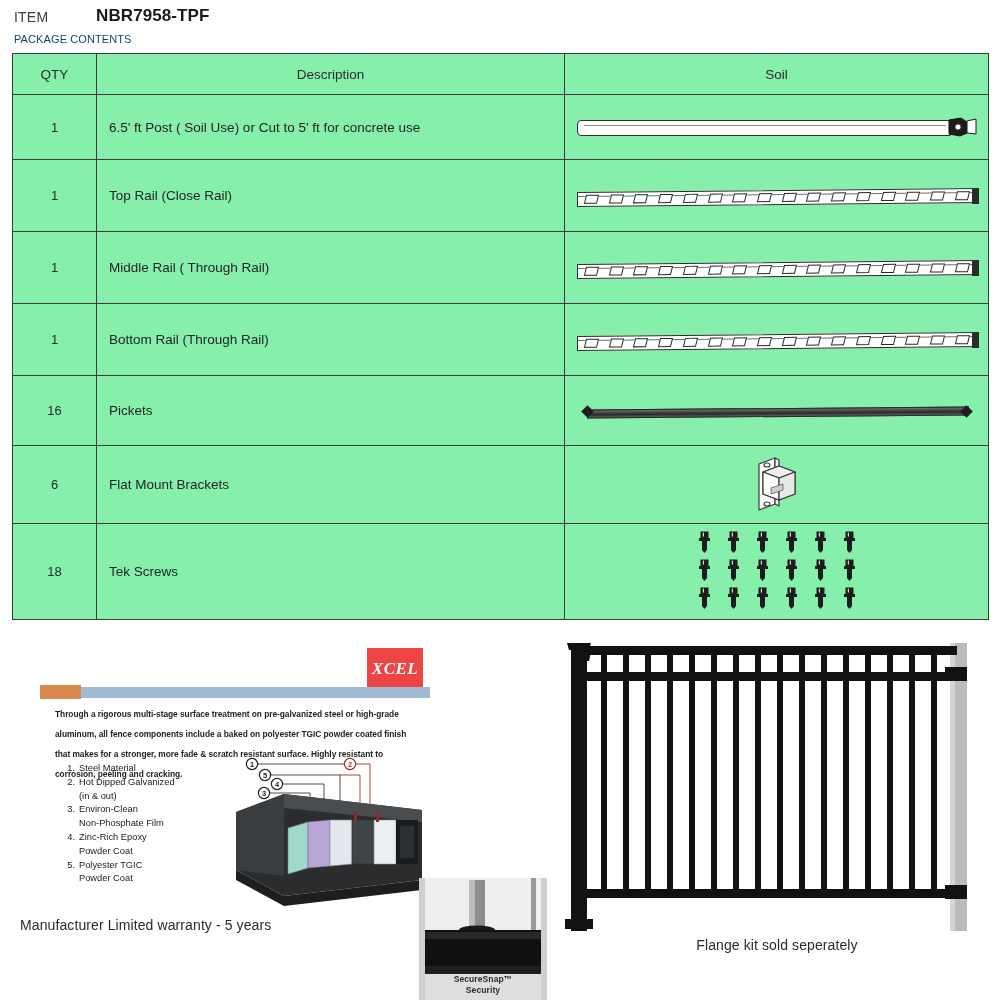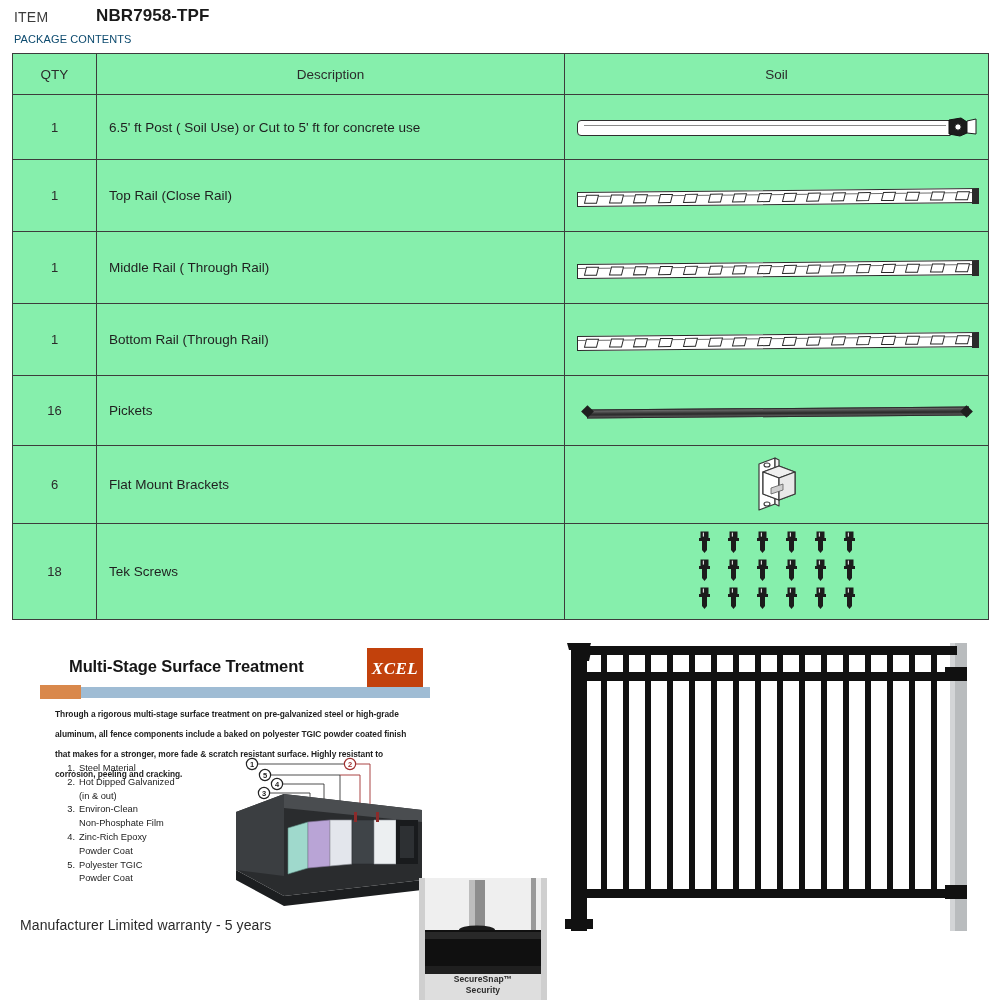--- a/index.html
+++ b/index.html
@@ -96,21 +96,21 @@
   }
   .screw{width:15px;height:22px;}
 
   
   #treatment-panel{position:absolute;left:14px;top:640px;width:420px;height:300px;background:#fff;}
   #treatment-title{
     position:absolute;left:55px;top:17px;font-size:16.5px;font-weight:bold;
     color:#161616;letter-spacing:-.1px;
   }
   #xcel-logo{
-    position:absolute;left:353px;top:8px;width:56px;height:42px;background:#c2410c;
+    position:absolute;left:353px;top:8px;width:56px;height:42px;background:#ef4444;
     display:flex;align-items:center;justify-content:center;
   }
   #xcel-logo span{
     font-family:"Liberation Serif","DejaVu Serif",serif;font-style:italic;font-weight:bold;
     color:#ffffff;font-size:17px;letter-spacing:.5px;
   }
   #accent-bar{position:absolute;left:26px;top:47px;width:390px;height:11px;background:#9fbcd4;}
   #accent-bar-orange{position:absolute;left:26px;top:45px;width:41px;height:14px;background:#d9884b;}
   #treatment-body{
     position:absolute;left:41px;top:64px;width:368px;
@@ -452,21 +452,20 @@
                   <rect x="5.8" y="1.6" width="1.2" height="4" fill="#d8d8d8"></rect>
                 </svg></span>
             </div>
         </div>
       </td>
     </tr>
   </tbody>
 </table>
 
 <div id="treatment-panel">
-  <div id="treatment-title">Multi-Stage Surface Treatment</div>
   <div id="xcel-logo">
     <span>XCEL</span>
   </div>
   <div id="accent-bar"></div>
   <div id="accent-bar-orange"></div>
   <div id="treatment-body">Through a rigorous multi-stage surface treatment on pre-galvanized steel or high-grade aluminum, all fence components include a baked on polyester TGIC powder coated finish that makes for a stronger, more fade &amp; scratch resistant surface.  Highly resistant to corrosion, peeling and cracking.</div>
 
   <ul id="treatment-list">
       <li><span class="num">1.</span><span>Steel Material</span></li>
       <li><span class="num">2.</span><span>Hot Dipped Galvanized</span><span class="sub">(in &amp; out)</span></li>
@@ -584,13 +583,14 @@
         <rect x="214.0" y="12" width="6" height="248"></rect>
         <rect x="236.0" y="12" width="6" height="248"></rect>
         <rect x="258.0" y="12" width="6" height="248"></rect>
         <rect x="280.0" y="12" width="6" height="248"></rect>
         <rect x="302.0" y="12" width="6" height="248"></rect>
         <rect x="324.0" y="12" width="6" height="248"></rect>
         <rect x="346.0" y="12" width="6" height="248"></rect>
         <rect x="368.0" y="12" width="6" height="248"></rect>
       </g>
   </svg>
+  <div id="fence-caption">Flange kit sold seperately</div>
 </div>
 
 </body></html>

